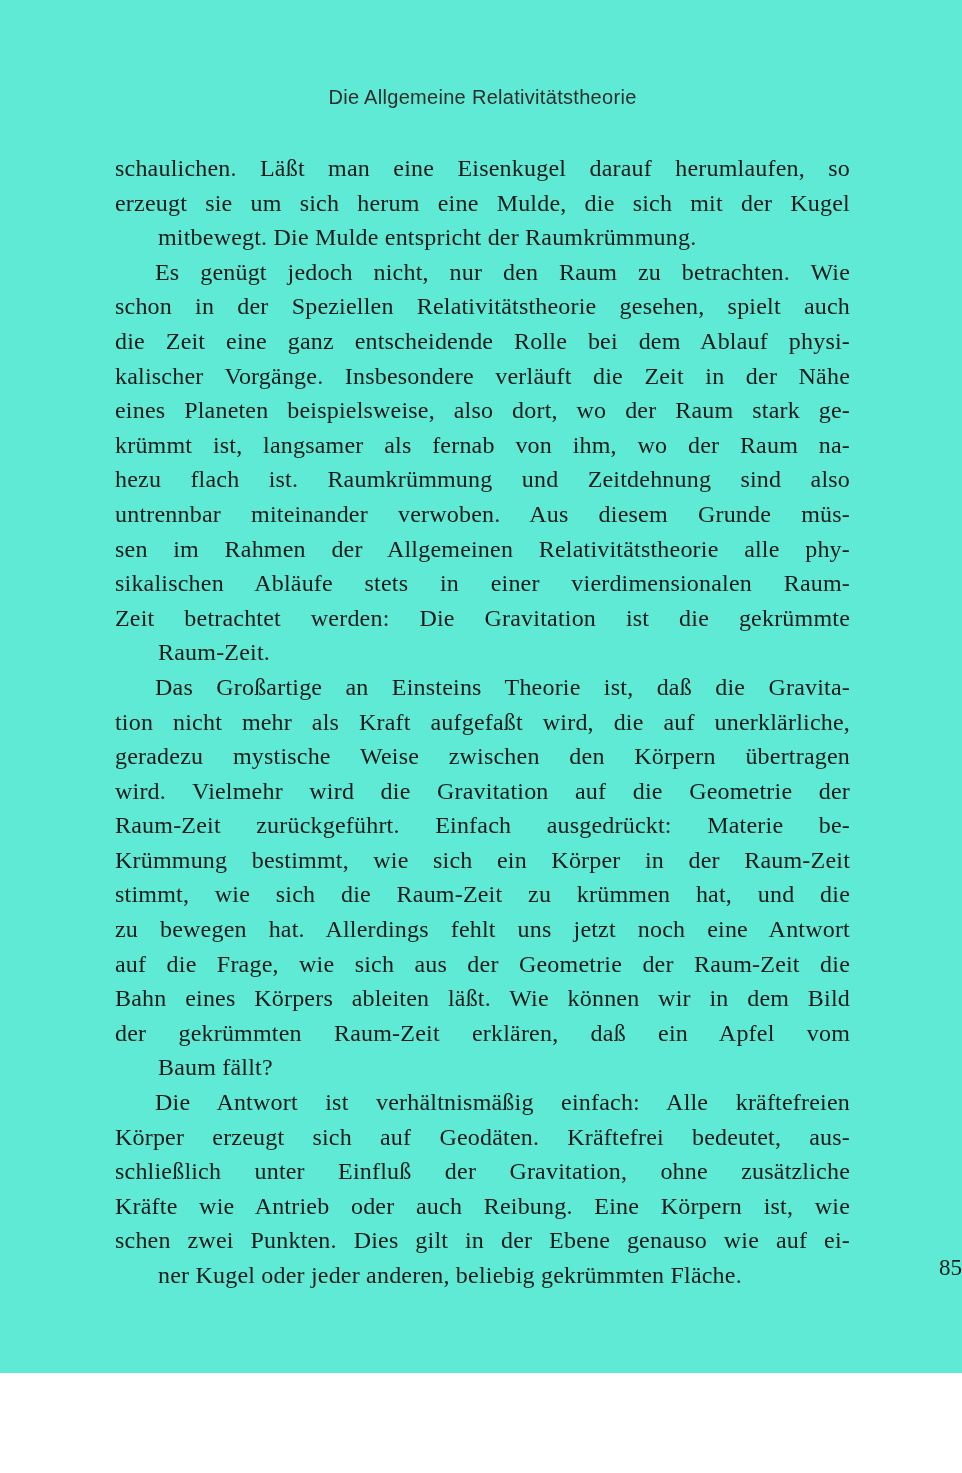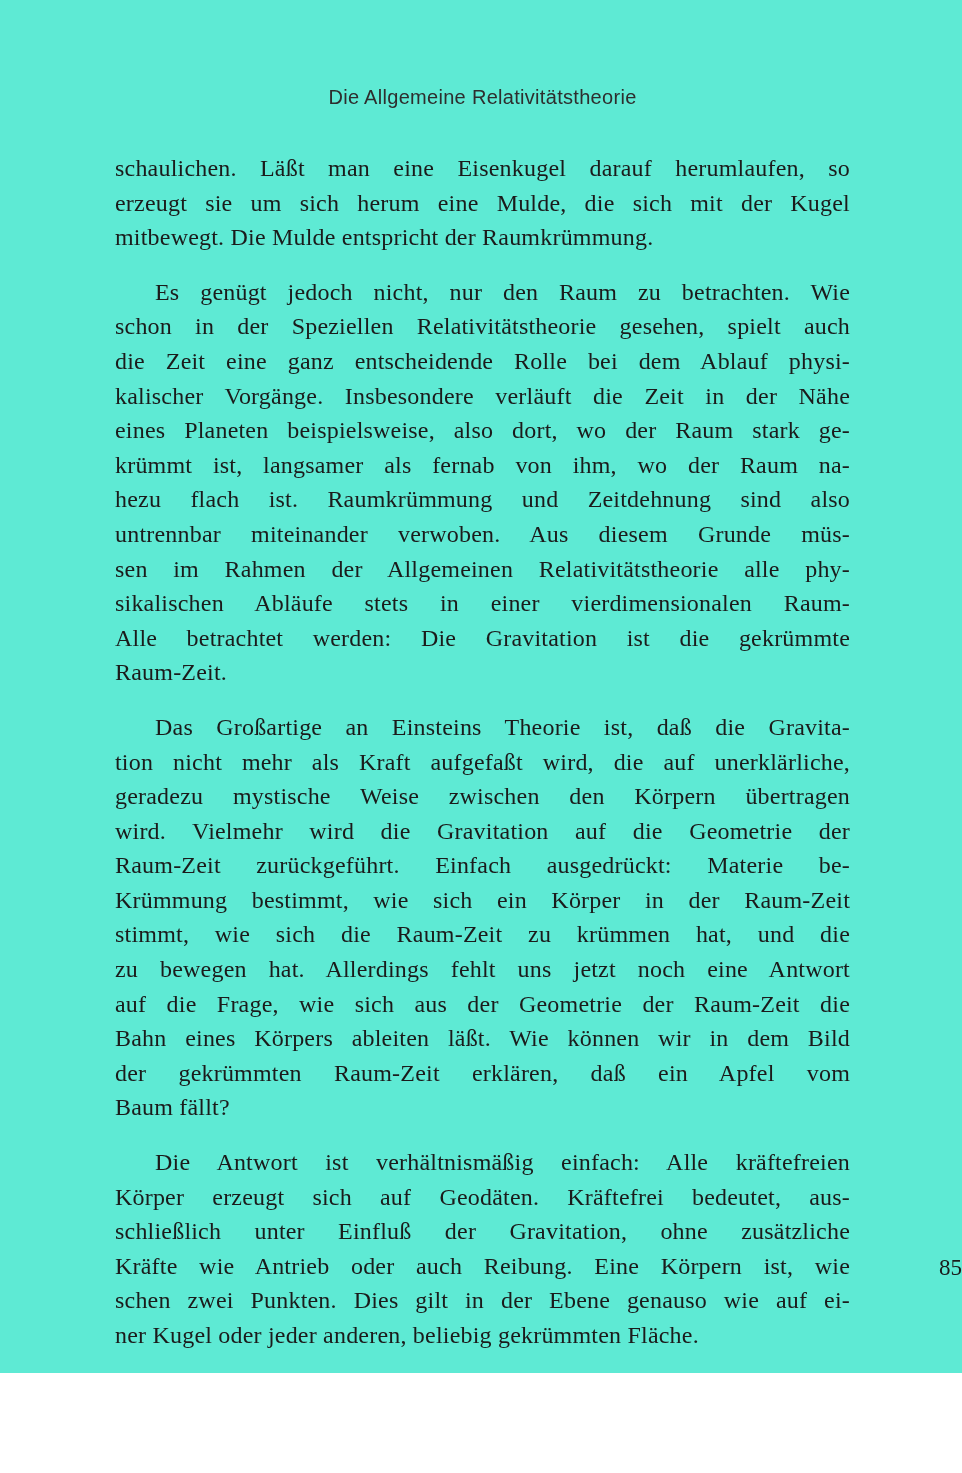--- a/index.html
+++ b/index.html
@@ -36,24 +36,24 @@
     margin: 0;
     padding: 0;
   }
   .line {
     text-align: justify;
     text-align-last: justify;
     min-height: 34.6px;
   }
   .line.last {
     text-align-last: left;
+    margin-left: 43px;
   }
   .line.indent {
     text-indent: 40px;
-    margin-top: 20px;
   }
   .page-number {
     position: absolute;
     bottom: 92px;
     left: 0;
     width: 100%;
     text-align: right;
     font-family: "Liberation Serif", "DejaVu Serif", serif;
     font-size: 23px;
     color: #1b1b1b;
@@ -75,21 +75,21 @@
         <div class="line indent">Es genügt jedoch nicht, nur den Raum zu betrachten. Wie</div>
         <div class="line">schon in der Speziellen Relativitätstheorie gesehen, spielt auch</div>
         <div class="line">die Zeit eine ganz entscheidende Rolle bei dem Ablauf physi-</div>
         <div class="line">kalischer Vorgänge. Insbesondere verläuft die Zeit in der Nähe</div>
         <div class="line">eines Planeten beispielsweise, also dort, wo der Raum stark ge-</div>
         <div class="line">krümmt ist, langsamer als fernab von ihm, wo der Raum na-</div>
         <div class="line">hezu flach ist. Raumkrümmung und Zeitdehnung sind also</div>
         <div class="line">untrennbar miteinander verwoben. Aus diesem Grunde müs-</div>
         <div class="line">sen im Rahmen der Allgemeinen Relativitätstheorie alle phy-</div>
         <div class="line">sikalischen Abläufe stets in einer vierdimensionalen Raum-</div>
-        <div class="line">Alle betrachtet werden: Die Gravitation ist die gekrümmte</div>
+        <div class="line">Zeit betrachtet werden: Die Gravitation ist die gekrümmte</div>
         <div class="line last">Raum-Zeit.</div>
       </div>
       <div class="paragraph">
         <div class="line indent">Das Großartige an Einsteins Theorie ist, daß die Gravita-</div>
         <div class="line">tion nicht mehr als Kraft aufgefaßt wird, die auf unerklärliche,</div>
         <div class="line">geradezu mystische Weise zwischen den Körpern übertragen</div>
         <div class="line">wird. Vielmehr wird die Gravitation auf die Geometrie der</div>
         <div class="line">Raum-Zeit zurückgeführt. Einfach ausgedrückt: Materie be-</div>
         <div class="line">Krümmung bestimmt, wie sich ein Körper in der Raum-Zeit</div>
         <div class="line">stimmt, wie sich die Raum-Zeit zu krümmen hat, und die</div>

